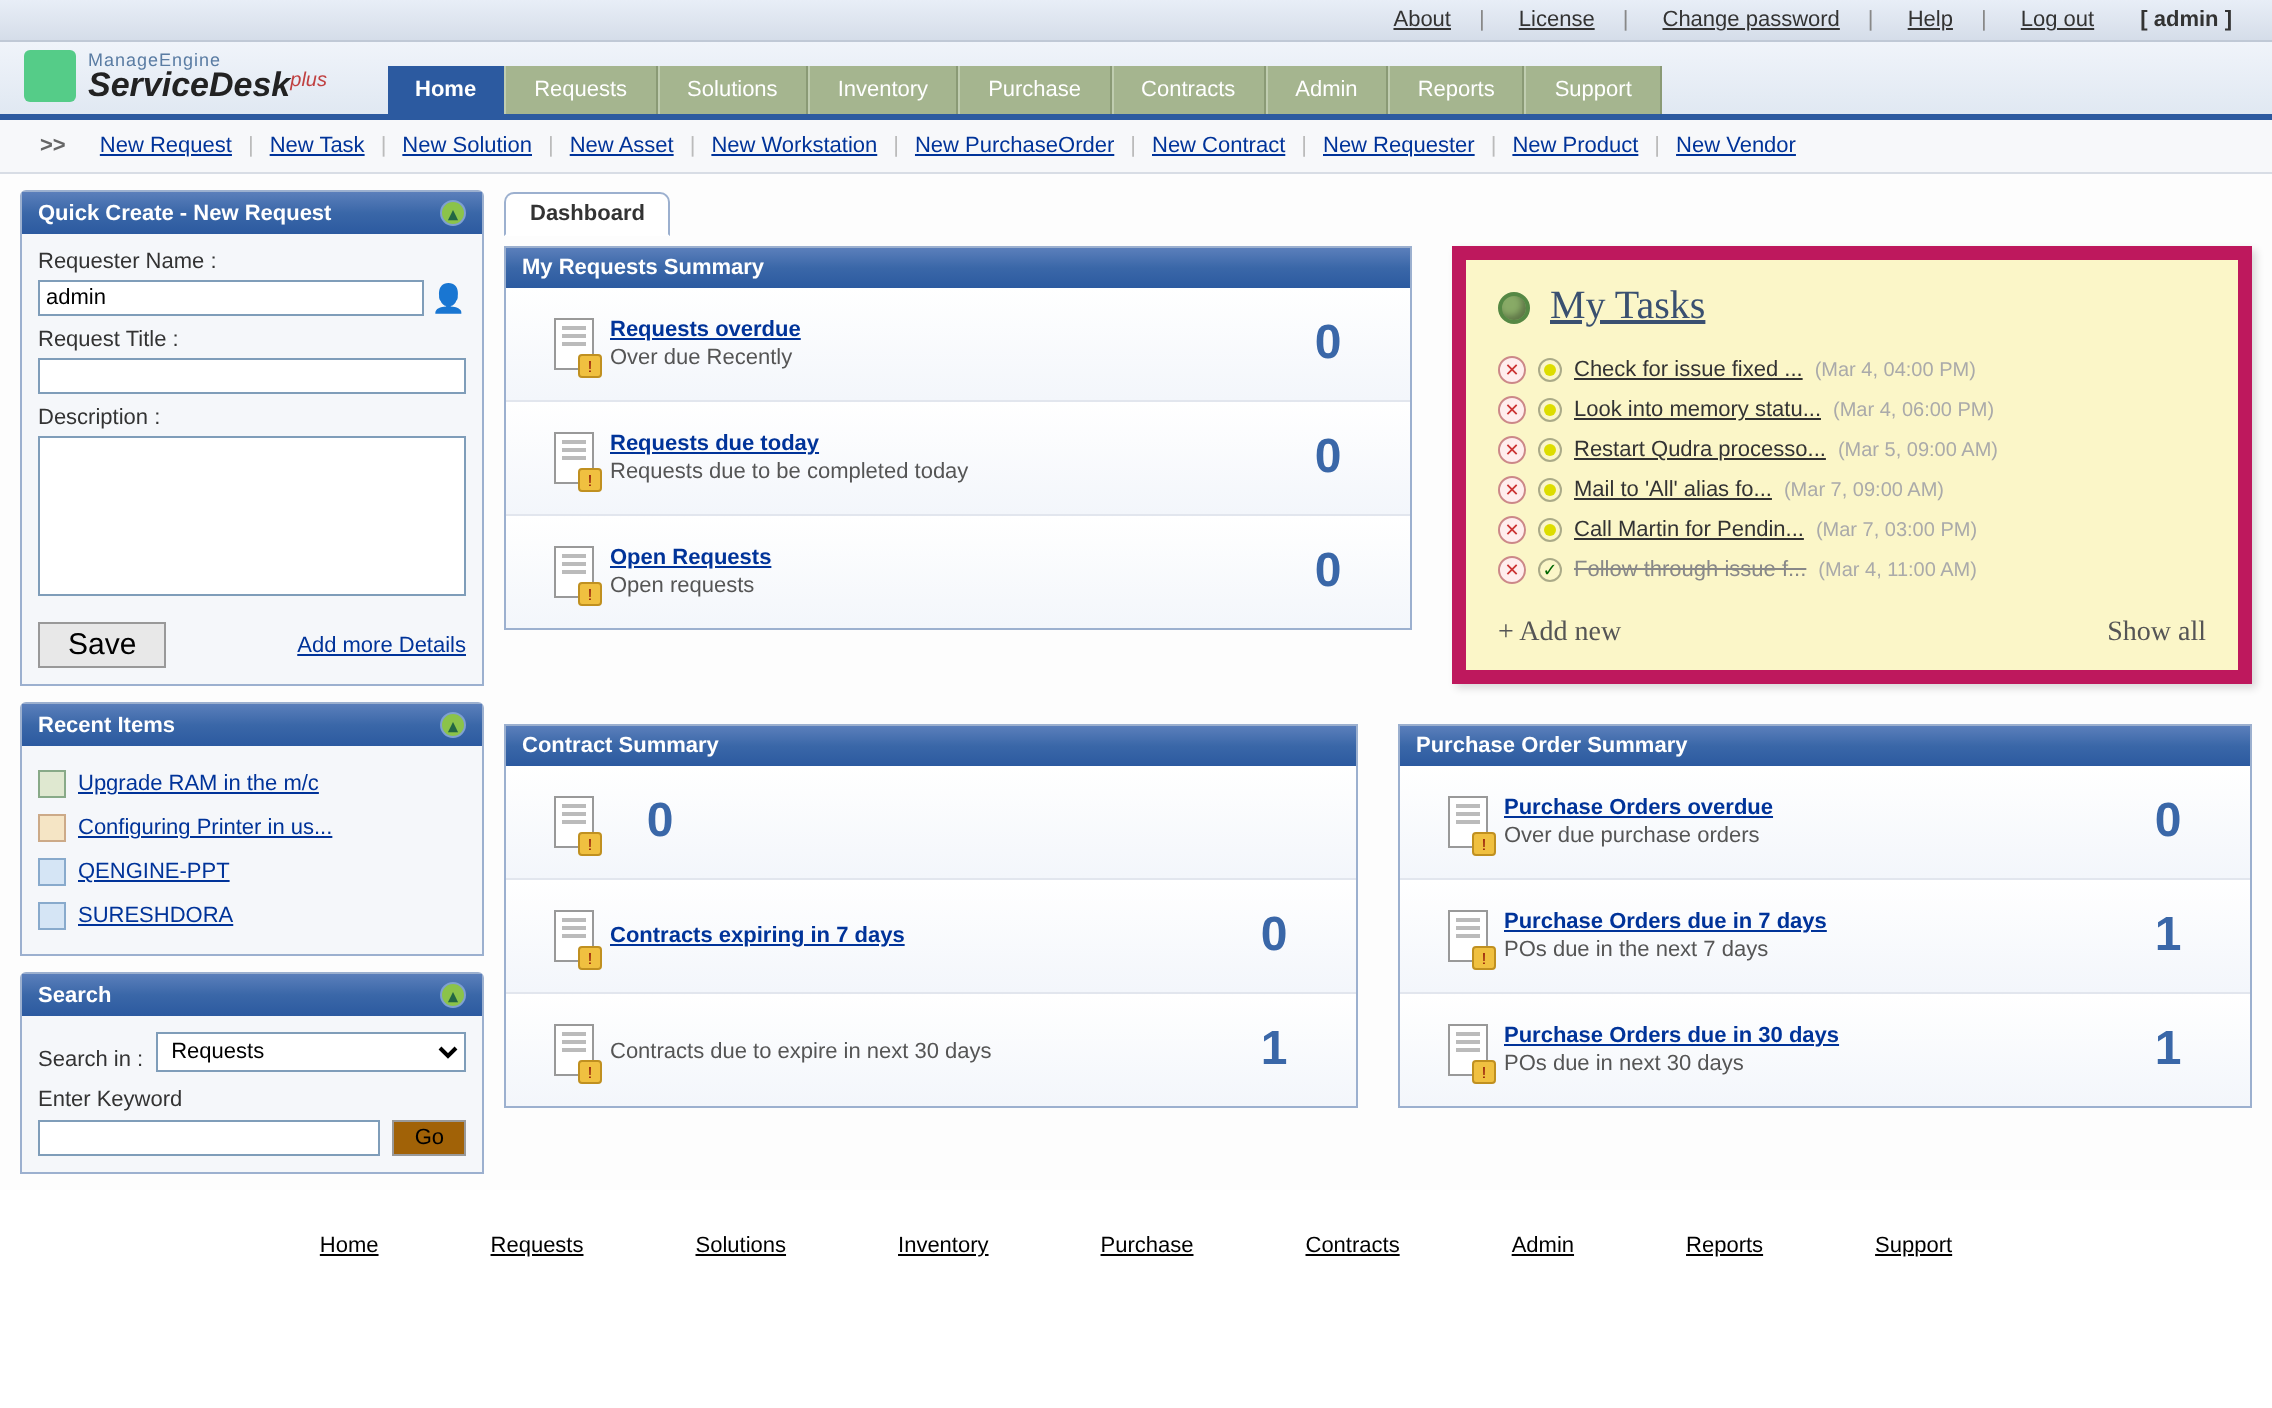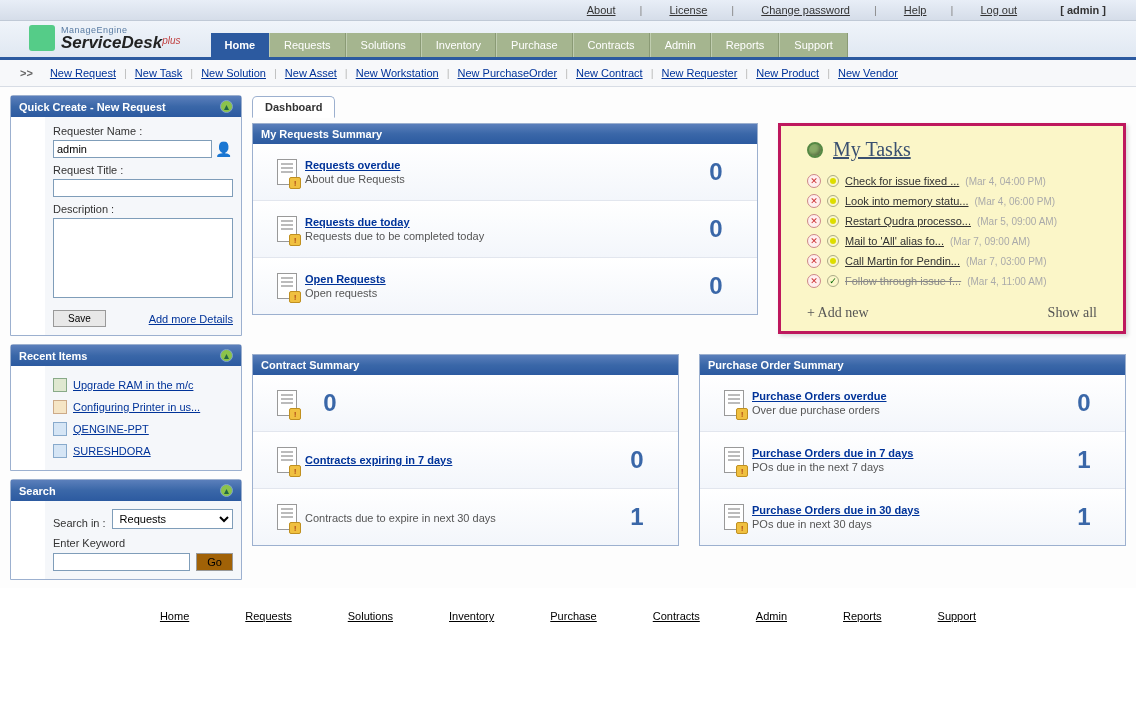--- a/index.html
+++ b/index.html
@@ -1,26 +1,26 @@
 <!DOCTYPE html>
 <html><head>
 <meta charset="utf-8">
 <style>
 * { box-sizing: border-box; margin: 0; padding: 0; }
 body { font-family: Verdana, Arial, sans-serif; font-size: 11px; color: #333; background: #fff; width: 1136px; }
 a { color: #003399; text-decoration: underline; cursor: pointer; }
 
 
 .topbar { background: linear-gradient(#e8eef7, #d5dde9); border-bottom: 1px solid #c0c9d6; padding: 4px 10px; text-align: right; font-size: 11px; }
-.topbar a, .topbar span { color: #333; text-decoration: underline; margin: 0 20px; }
+.topbar a, .topbar span { color: #333; text-decoration: underline; margin: 0 10px; }
 .topbar .sep { text-decoration: none; color: #888; margin: 0 4px; }
 .topbar .user { font-weight: bold; text-decoration: none; }
 
 
-.header { display: flex; align-items: flex-end; background: linear-gradient(#f0f4fa, #e0e8f2); border-bottom: 3px solid #2c5aa0; padding-left: 29px; }
+.header { display: flex; align-items: flex-end; background: linear-gradient(#f0f4fa, #e0e8f2); border-bottom: 3px solid #2c5aa0; padding-left: 12px; }
 .logo { padding: 4px 0 6px; margin-right: 30px; }
 .logo-text1 { font-size: 9px; color: #5a7ca3; letter-spacing: 0.5px; }
 .logo-text2 { font-size: 17px; font-weight: bold; font-style: italic; color: #222; line-height: 16px; }
 .logo-plus { color: #c04040; font-size: 10px; font-style: italic; vertical-align: top; }
 .logo-cube { display:inline-block; width:26px; height:26px; margin-right:6px; vertical-align:middle; background:#5c8; border-radius:3px;}
 .tabs { display: flex; }
 .tab { padding: 6px 14px; background: #a5b58f; color: #fff; border-right: 1px solid #8a9a75; border-left: 1px solid #c0cdb0; font-size: 11px; cursor: pointer; }
 .tab.active { background: #2c5aa0; color: #fff; font-weight: bold; border: none; }
 
 
@@ -31,32 +31,32 @@
 
 
 .body { display: flex; padding: 8px 10px; gap: 10px; align-items: flex-start; background:#fdfdfd; }
 .sidebar { width: 232px; flex-shrink: 0; display: flex; flex-direction: column; gap: 8px; }
 .main { flex: 1; }
 
 
 .panel { border: 1px solid #9cb0cf; border-radius: 3px 3px 0 0; background: #fff; }
 .panel-hd { background: linear-gradient(#5b7fbb, #3a67a8 50%, #2c5aa0); color: #fff; font-weight: bold; font-size: 11px; padding: 4px 8px; display: flex; justify-content: space-between; align-items: center; }
 .panel-hd .collapse { width: 13px; height: 13px; border: 1px solid #7fa0d0; background: #8bc34a; border-radius: 50%; display: flex; align-items:center; justify-content:center; font-size:9px; color:#264; cursor:pointer;}
-.panel-bd { padding: 8px; background: #f5f7fa; font-size: 11px; margin-left: 34px; }
+.panel-bd { padding: 8px; background: #f5f7fa; font-size: 11px; }
 
 
 .fld-label { font-size: 11px; margin-bottom: 3px; margin-top: 6px; display: block; }
 .fld-label:first-child { margin-top: 0; }
 input[type=text], textarea, select { width: 100%; border: 1px solid #7f9db9; font-family: inherit; font-size: 11px; padding: 2px 3px; background:#fff;}
 textarea { height: 80px; resize: none; }
 .name-row { display: flex; align-items: center; gap: 4px; }
 .name-row input { flex: 1; }
 .person-icon { color:#e0a030; font-size:14px; }
 .form-actions { display: flex; justify-content: space-between; align-items: center; margin-top: 10px; }
-.btn { background: #e8e8e8; border: 1px solid #999; padding: 2px 14px; font-family: inherit; font-size: 10px; cursor: pointer; }
+.btn { background: #e8e8e8; border: 1px solid #999; padding: 2px 14px; font-family: inherit; font-size: 15px; cursor: pointer; }
 
 
 .recent-list { list-style: none; }
 .recent-list li { padding: 4px 0; display:flex; align-items:center; gap:6px;}
 .mini-icon { width:14px; height:14px; display:inline-flex; align-items:center; justify-content:center; font-size:10px;}
 .mi-doc { background:#dfe8d0; border:1px solid #8a8;}
 .mi-cfg { background:#f5e5c5; border:1px solid #ca8;}
 .mi-pc  { background:#d5e5f5; border:1px solid #8ac;}
 
 
@@ -77,21 +77,21 @@
 .w-icon { width: 36px; flex-shrink:0; display:flex; align-items:center; justify-content:center;}
 .w-icon .doc{ width:20px; height:26px; border:1px solid #999; background:#fff; position:relative;}
 .w-icon .doc::after{ content:''; position:absolute; top:3px; left:3px; right:3px; height:2px; background:#bbb; box-shadow: 0 4px 0 #bbb, 0 8px 0 #bbb;}
 .w-icon .badge{ position:absolute; right:-5px; bottom:-5px; width:12px; height:12px; background:#f0c040; border:1px solid #c09020; border-radius:2px; font-size:8px; color:#800; display:flex;align-items:center;justify-content:center;}
 .w-text { flex: 1; }
 .w-title { font-weight: bold; text-decoration: underline; color: #003399; cursor:pointer;}
 .w-sub { color: #555; margin-top:2px; }
 .w-count { font-size: 24px; font-weight: bold; color: #3a67a8; width: 50px; text-align: center; }
 
 
-.sticky { width: 348px; flex-shrink:0; background: #fbf6c8; border: 3px solid #be185d; padding: 12px 26px 10px; position: relative; box-shadow: 2px 2px 4px rgba(0,0,0,.15); font-family: "Comic Sans MS", cursive;}
+.sticky { width: 400px; flex-shrink:0; background: #fbf6c8; border: 7px solid #be185d; padding: 12px 16px 10px; position: relative; box-shadow: 2px 2px 4px rgba(0,0,0,.15); font-family: "Comic Sans MS", cursive;}
 .sticky-title { font-size: 20px; color: #3a5070; text-decoration: underline; margin-bottom: 10px; display:flex; align-items:center; gap:10px;}
 .pin { width:16px; height:16px; background:#8a6; border-radius:50%; border:2px solid #584; box-shadow:inset -2px -2px 3px rgba(0,0,0,.3);}
 .task-list { list-style: none; font-family: Verdana, sans-serif;}
 .task-list li { padding: 3px 0; display: flex; align-items: center; gap: 6px; font-size: 11px;}
 .task-del { width:14px; height:14px; border:1px solid #c88; border-radius:50%; color:#c33; font-size:9px; display:flex;align-items:center;justify-content:center; cursor:pointer; background:#fee;}
 .task-radio { width:12px; height:12px; border:1px solid #aa8; border-radius:50%; display:flex;align-items:center;justify-content:center;}
 .task-radio.pending::after{ content:''; width:6px; height:6px; background:#dd0; border-radius:50%;}
 .task-radio.done::after{ content:'✓'; font-size:9px; color:#060;}
 .task-link { text-decoration: underline; color: #333; cursor:pointer;}
 .task-link.done { text-decoration: line-through; color:#888;}
@@ -220,21 +220,21 @@
         <div class="widget-hd">My Requests Summary</div>
         <div id="req-rows">
             <div class="widget-row">
               <div class="w-icon">
                 <div class="doc">
                   <div class="badge">!</div>
                 </div>
               </div>
               <div class="w-text">
                 <div class="w-title">Requests overdue</div>
-                <div class="w-sub">About due Requests</div>
+                <div class="w-sub">Over due Recently</div>
               </div>
               <div class="w-count">0</div>
             </div>
             <div class="widget-row">
               <div class="w-icon">
                 <div class="doc">
                   <div class="badge">!</div>
                 </div>
               </div>
               <div class="w-text">

